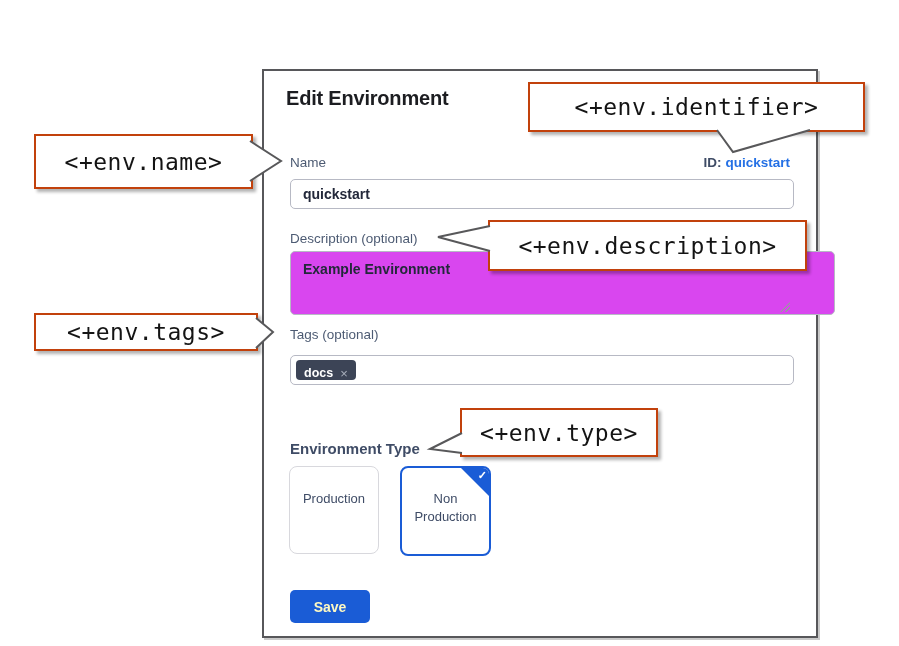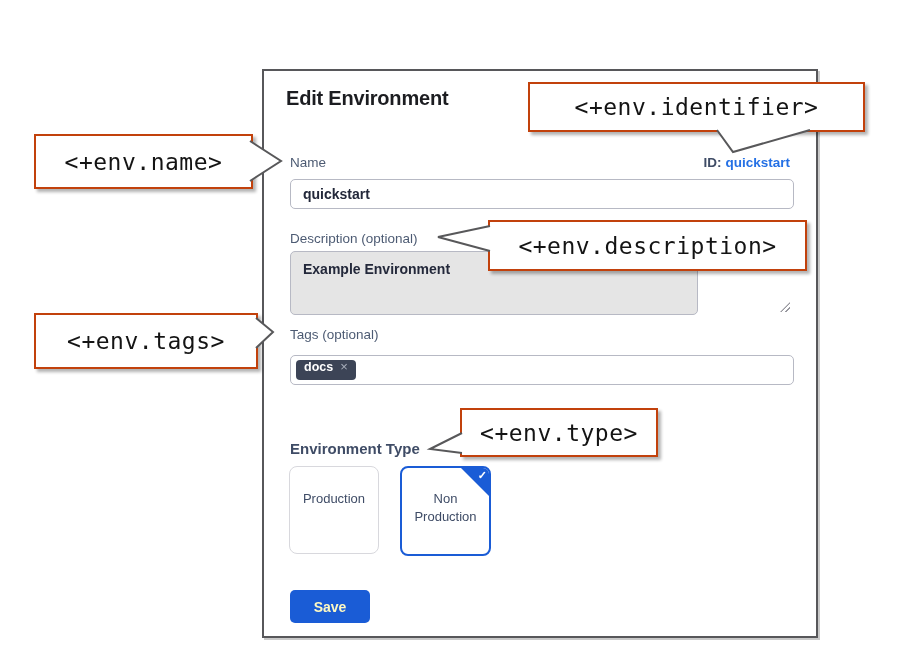--- a/index.html
+++ b/index.html
@@ -25,37 +25,37 @@
     position:absolute;right:26px;top:84px;font-size:13.5px;font-weight:600;color:#3f4c66;
   }
   .id-link{color:#2470e5;text-decoration:none;margin-left:4px;cursor:pointer;}
   .text-input{
     position:absolute;left:26px;width:504px;height:30px;box-sizing:border-box;
     border:1px solid #b7b9c4;border-radius:5px;background:#fff;
     font-family:"Liberation Sans",sans-serif;font-size:14px;font-weight:600;color:#23283a;
     padding:0 12px;outline:none;
   }
   .textarea{
-    position:absolute;left:26px;top:180px;width:408px;height:64px;box-sizing:border-box;
-    border:1px solid #b7b9c4;border-radius:5px;background:#e5e5e5;
+    position:absolute;left:26px;top:180px;width:545px;height:64px;box-sizing:border-box;
+    border:1px solid #b7b9c4;border-radius:5px;background:#d946ef;
     font-family:"Liberation Sans",sans-serif;font-size:14px;font-weight:600;color:#23283a;
     padding:8px 12px;resize:none;outline:none;line-height:1.3;overflow:hidden;
   }
   .resize-grip{
     position:absolute;left:516px;top:231px;width:10px;height:10px;z-index:2;
     background:repeating-linear-gradient(135deg,transparent 0 2.5px,#98989f 2.5px 4px);
     clip-path:polygon(100% 0,100% 100%,0 100%);
   }
   .tags-input{
     position:absolute;left:26px;top:284px;width:504px;height:30px;box-sizing:border-box;
     border:1px solid #b7b9c4;border-radius:5px;background:#fff;
     display:flex;align-items:center;padding:0 5px;cursor:text;
   }
   .tag-chip{
-    display:inline-flex;align-items:flex-start;background:#3c4456;border-radius:4px;
+    display:inline-flex;align-items:flex-end;background:#3c4456;border-radius:4px;
     height:20px;padding:0 8px;color:#ffffff;font-size:12.5px;font-weight:700;
   }
   .tag-x{color:#a9afbc;font-size:13px;font-weight:400;margin-left:7px;cursor:pointer;line-height:1;}
   .type-label{
     position:absolute;left:26px;top:369px;font-size:15px;font-weight:600;color:#3f4c66;
   }
   .env-card{
     position:absolute;top:395px;width:90px;height:88px;box-sizing:border-box;
     border:1px solid #d8d8dd;border-radius:8px;background:#fff;cursor:pointer;
     text-align:center;font-size:13px;font-weight:500;color:#3f4c66;
@@ -79,21 +79,21 @@
   .callout{
     position:absolute;background:#ffffff;border:2px solid #c2410c;box-sizing:border-box;
     box-shadow:3px 3px 3px rgba(0,0,0,0.30);z-index:5;
     display:flex;align-items:center;justify-content:center;
     font-family:"DejaVu Sans Mono",monospace;font-size:23px;letter-spacing:0.5px;color:#141414;
     white-space:nowrap;
   }
   .co-identifier{left:528px;top:57px;width:337px;height:50px;}
   .co-name{left:34px;top:109px;width:219px;height:55px;}
   .co-description{left:488px;top:195px;width:319px;height:51px;}
-  .co-tags{left:34px;top:288px;width:224px;height:56px;}
+  .co-tags{left:34px;top:288px;width:224px;height:38px;}
   .co-type{left:460px;top:383px;width:198px;height:49px;}
   .tail{position:absolute;z-index:6;overflow:visible;}
   .t-name{left:248px;top:112px;}
   .t-tags{left:252px;top:289px;}
   .t-description{left:436px;top:197px;}
   .t-type{left:426px;top:404px;}
   .t-identifier{left:715px;top:101px;}
 </style>
 </head>
 <body>

